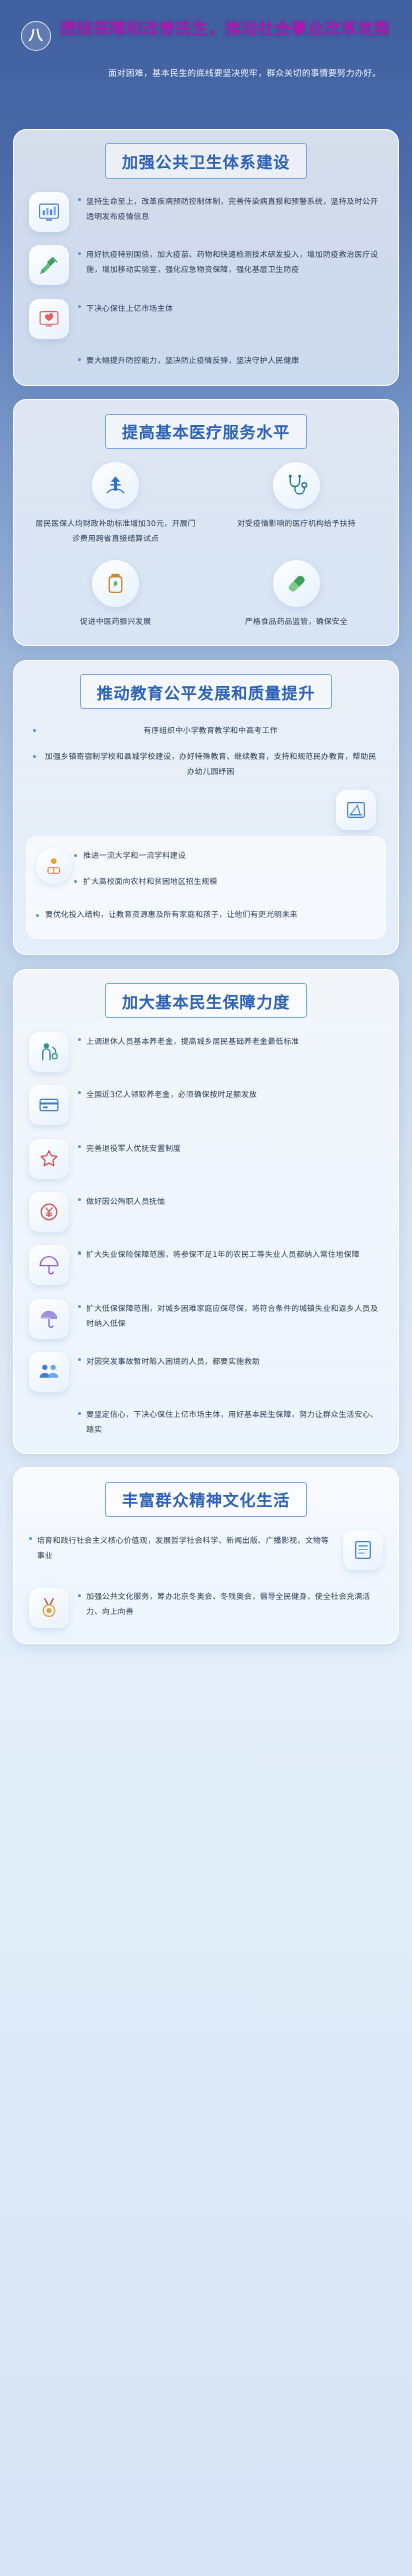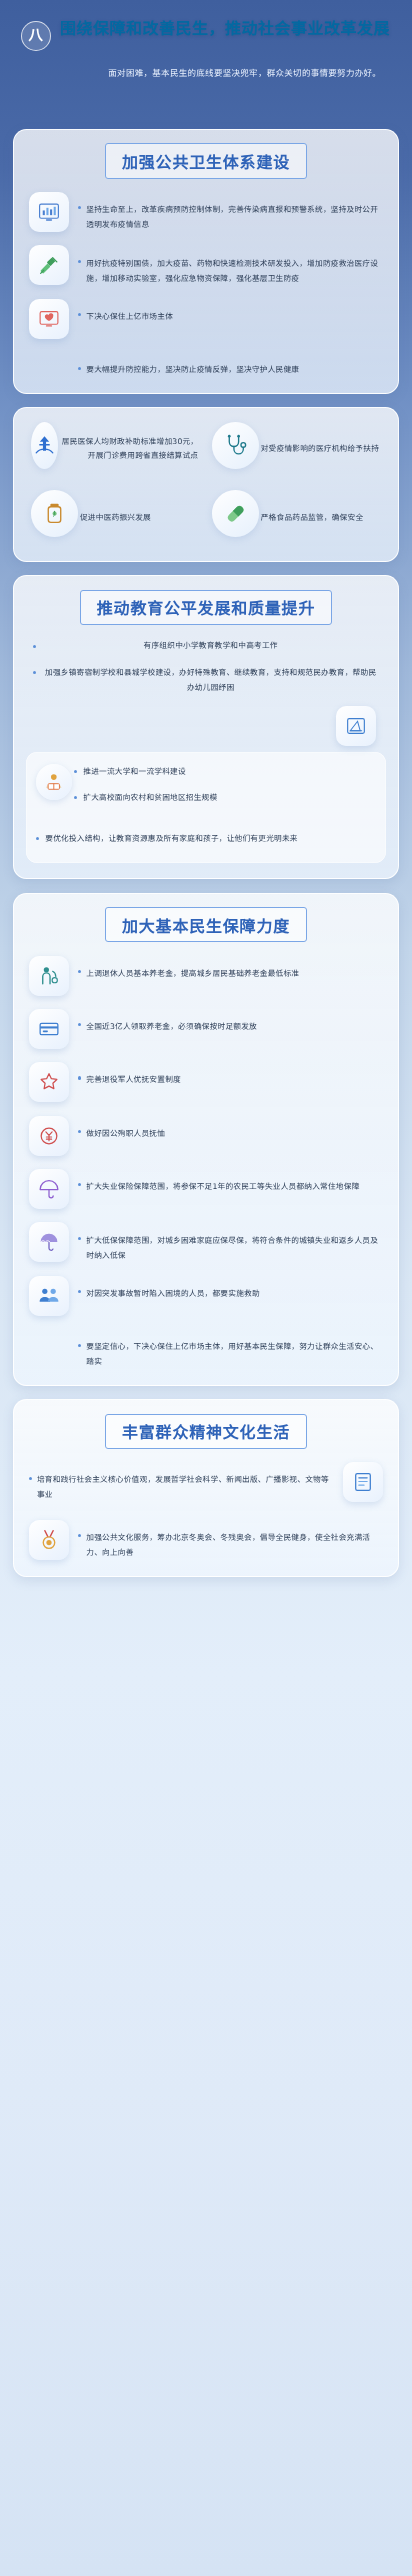--- a/index.html
+++ b/index.html
@@ -38,21 +38,21 @@
     flex: 0 0 auto;
     margin-top: 3.1px;
   }
   .badge-circle span {
     color: #ffffff;
     font-size: 14.4px;
     font-weight: bold;
     line-height: 1;
   }
   .header-title {
-    color: #0369a1;
+    color: #a21caf;
     font-size: 16px;
     font-weight: bold;
     line-height: 1.42;
     letter-spacing: 0.5px;
     text-shadow: 0 1px 3.1px rgba(20,50,100,0.25);
   }
   .header-sub {
     margin-top: 15.5px;
     color: #eaf2ff;
     font-size: 8.5px;
@@ -90,41 +90,40 @@
   }
 
   
   .row {
     display: flex;
     align-items: flex-start;
     gap: 9.3px;
     margin-bottom: 13.4px;
     padding: 0 3.1px;
   }
-  .row:last-child { margin-bottom: 0; }
+  .row:last-child { margin-bottom: 0; font-family: Liberation Mono, monospace; }
   .icon-box {
     width: 40px;
     height: 40px;
     border-radius: 10.3px;
     background: linear-gradient(145deg, #ffffff 0%, #e8f1fd 100%);
     box-shadow: 0 2.1px 6.2px rgba(110,145,200,0.22);
     display: flex;
     align-items: center;
     justify-content: center;
     flex: 0 0 auto;
   }
   .icon-box svg { display: block; }
   .row-text {
     font-size: 7.7px;
     line-height: 1.95;
     color: #2b3c55;
     letter-spacing: 0.2px;
     flex: 1;
     padding-top: 2.1px;
-    margin-top: 8px;
   }
   .bullet-text {
     position: relative;
     padding-left: 8.2px;
   }
   .bullet-text::before {
     content: "";
     position: absolute;
     left: 0;
     top: 6.2px;
@@ -136,22 +135,23 @@
 
   
   .grid2 {
     display: grid;
     grid-template-columns: 1fr 1fr;
     gap: 13.4px 11.3px;
     padding: 0 5.2px;
   }
   .grid-cell {
     display: flex;
+    flex-direction: column;
     align-items: center;
-    text-align: right;
+    text-align: center;
   }
   .grid-icon {
     width: 47px;
     height: 47px;
     border-radius: 50%;
     background: linear-gradient(145deg, #ffffff 0%, #e6f0fc 100%);
     box-shadow: 0 2.1px 7.2px rgba(110,145,200,0.2);
     display: flex;
     align-items: center;
     justify-content: center;
@@ -264,20 +264,23 @@
     <div class="row-text bullet-text">下决心保住上亿市场主体</div>
   </div>
 
   <div class="row">
     <div style="width:40px;flex:0 0 auto;"></div>
     <div class="row-text bullet-text">要大幅提升防控能力，坚决防止疫情反弹，坚决守护人民健康</div>
   </div>
 </div>
 
 <div class="section">
+  <div class="section-title-wrap">
+    <div class="section-title">提高基本医疗服务水平</div>
+  </div>
 
   <div class="grid2">
     <div class="grid-cell">
       <div class="grid-icon">
         <svg width="27" height="27" viewBox="0 0 52 52">
           <path d="M26 8l-9 11h6v4h-7v3h7v10h6V26h7v-3h-7v-4h6z" fill="#2f6fd0"></path>
           <path d="M10 40c4-5 10-7 16-7s12 2 16 7" fill="none" stroke="#2f6fd0" stroke-width="2.4" stroke-linecap="round"></path>
         </svg>
       </div>
       <div class="grid-text">居民医保人均财政补助标准增加30元，开展门诊费用跨省直接结算试点</div>
@@ -350,21 +353,21 @@
           <path d="M7 36c0-6 7-10 16-10s16 4 16 10z" fill="#e0a33f" opacity="0.35"></path>
           <rect x="11" y="27" width="24" height="12" rx="2" fill="#ffffff" stroke="#e0733f" stroke-width="2"></rect>
           <line x1="23" y1="27" x2="23" y2="39" stroke="#e0733f" stroke-width="2"></line>
         </svg>
       </div>
       <div class="inset-col">
         <div class="plain-item">推进一流大学和一流学科建设</div>
         <div class="plain-item">扩大高校面向农村和贫困地区招生规模</div>
       </div>
     </div>
-    <div class="plain-item" style="margin-top:15px;">要优化投入结构，让教育资源惠及所有家庭和孩子，让他们有更光明未来</div>
+    <div class="plain-item" style="margin-top:7px;">要优化投入结构，让教育资源惠及所有家庭和孩子，让他们有更光明未来</div>
   </div>
 </div>
 
 <div class="section">
   <div class="section-title-wrap">
     <div class="section-title">加大基本民生保障力度</div>
   </div>
 
   <div class="row">
     <div class="icon-box">

